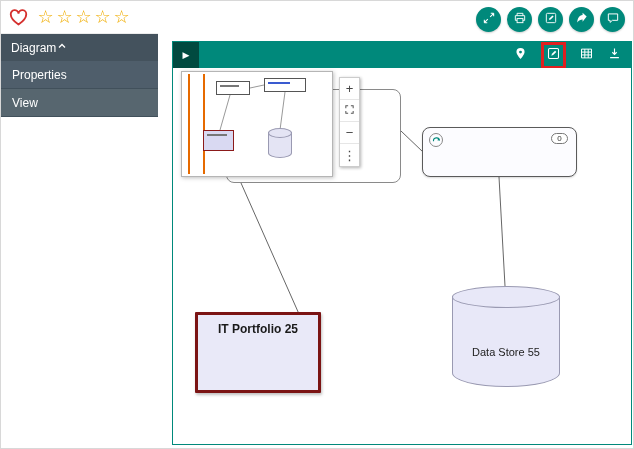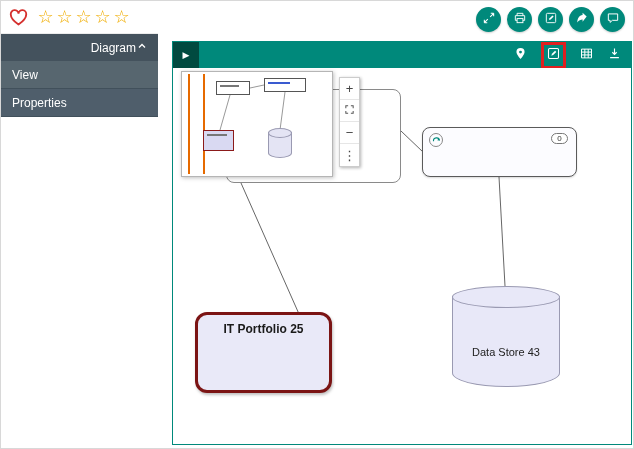--- a/index.html
+++ b/index.html
@@ -5,21 +5,21 @@
   * { margin:0; padding:0; box-sizing:border-box; }
   html,body { width:634px; height:449px; background:#fff; font-family:"Liberation Sans",sans-serif; }
   .stage { position:relative; width:634px; height:449px; background:#fff; border:1px solid #d8d8d8; overflow:hidden; }
 
   
   .sidebar { position:absolute; left:0; top:0; width:157px; }
   .fav-row { height:33px; background:#fff; display:flex; align-items:center; padding-left:8px; border-bottom:1px solid #ececec; }
   .heart { display:flex; align-items:center; margin-right:8px; cursor:pointer; }
   .stars { display:flex; }
   .star { color:#f0ad00; font-size:18px; line-height:1; width:19px; text-align:center; cursor:pointer; }
-  .section-header { height:27px; background:#44525d; color:#fff; display:flex; align-items:center; justify-content:flex-end; padding:0 10px; font-size:12px; cursor:pointer; }
+  .section-header { height:27px; background:#44525d; color:#fff; display:flex; align-items:center; justify-content:flex-start; padding:0 10px; font-size:12px; cursor:pointer; }
   .side-item { height:28px; color:#fff; display:flex; align-items:center; padding:0 11px; font-size:12px; border-bottom:1px solid #41505b; cursor:pointer; background:#4f5e6b; }
   .side-item.selected { background:#57666f; }
 
   
   .toolbar { position:absolute; top:6px; right:8px; display:flex; gap:6px; }
   .tbtn { width:25px; height:25px; border-radius:50%; background:#00897b; display:flex; align-items:center; justify-content:center; cursor:pointer; box-shadow:0 1px 2px rgba(0,0,0,.2); }
   .tbtn svg { width:14px; height:14px; }
 
   
   .panel { position:absolute; left:171px; top:40px; width:460px; height:404px; border:1px solid #00897b; background:#fff; }
@@ -51,21 +51,21 @@
   .zbtn:last-child { border-bottom:none; }
   .zbtn svg { width:11px; height:11px; }
 
   
   .node-app { position:absolute; left:249px; top:59px; width:155px; height:50px; background:#fcfcff; border:1px solid #5a5a5a; border-radius:8px; z-index:2; box-shadow:0 1px 2px rgba(0,0,0,.15); }
   .node-app .label { position:absolute; left:0; right:0; top:25px; text-align:center; font-size:11px; color:#222; }
   .app-circle { position:absolute; left:6px; top:5px; width:14px; height:14px; border-radius:50%; border:1px solid #888; display:flex; align-items:center; justify-content:center; }
   .app-circle svg { width:9px; height:9px; }
   .app-badge { position:absolute; right:8px; top:5px; min-width:17px; height:11px; border:1px solid #777; border-radius:6px; font-size:8px; text-align:center; line-height:9px; color:#333; padding:0 3px; background:#fff; }
 
-  .node-portfolio { position:absolute; left:22px; top:244px; width:137px; height:81px; background:#e9e9f8; border:3px solid #7b1414; border-radius:12px; z-index:2; box-shadow:1px 2px 3px rgba(0,0,0,.25); }
+  .node-portfolio { position:absolute; left:22px; top:244px; width:126px; height:81px; background:#e9e9f8; border:3px solid #7b1414; border-radius:1px; z-index:2; box-shadow:1px 2px 3px rgba(0,0,0,.25); }
   .node-portfolio .label { margin-top:7px; text-align:center; font-weight:bold; font-size:12px; color:#1a1a1a; }
 
   .cylinder { position:absolute; left:279px; top:228px; width:108px; height:91px; background:#e8e8f8; border:1px solid #9a9ab2; border-top:none; border-radius:0 0 54px 54px / 0 0 14px 14px; z-index:2; }
   .cylinder::before { content:""; position:absolute; left:-1px; right:-1px; top:-10px; height:20px; background:#e8e8f8; border:1px solid #9a9ab2; border-radius:50%; }
   .cylinder .label { position:absolute; left:0; right:0; top:50px; text-align:center; font-size:11px; color:#222; }
 </style>
 </head>
 <body>
 
 <div class="stage">
@@ -86,25 +86,25 @@
       </span>
     </div>
     <div class="section-header">
       <span>Diagram</span>
       <span>
         <svg width="12" height="12" viewBox="0 0 24 24">
             <path d="M6 15l6-6 6 6" stroke="#fff" stroke-width="2.6" fill="none"></path>
           </svg>
       </span>
     </div>
+    <div class="side-item">
+      <span>Properties</span>
+    </div>
     <div class="side-item selected">
       <span>View</span>
-    </div>
-    <div class="side-item">
-      <span>Properties</span>
     </div>
   </aside>
 
   <div class="toolbar">
     <div class="tbtn">
       <span>
         <svg viewBox="0 0 24 24" width="14" height="14" fill="none" stroke="#fff" stroke-width="1.8">
             <path d="M4 20l6-6M4 20v-5M4 20h5M20 4l-6 6M20 4v5M20 4h-5"></path>
           </svg>
       </span>
@@ -233,17 +233,17 @@
             </svg>
         </span>
         <span class="app-badge">0</span>
       </div>
 
       <div class="node-portfolio">
         <div class="label">IT Portfolio 25</div>
       </div>
 
       <div class="cylinder">
-        <div class="label">Data Store 43</div>
+        <div class="label">Data Store 55</div>
       </div>
     </div>
   </section>
 </div>
 
 </body></html>

